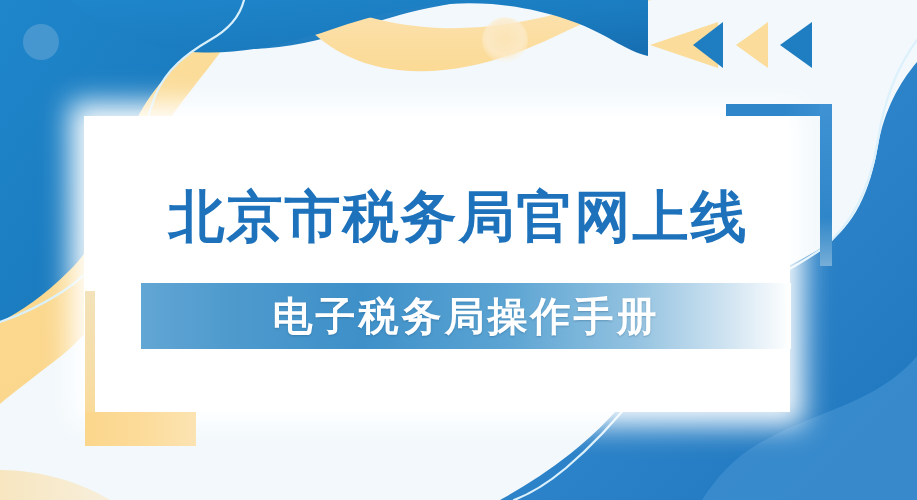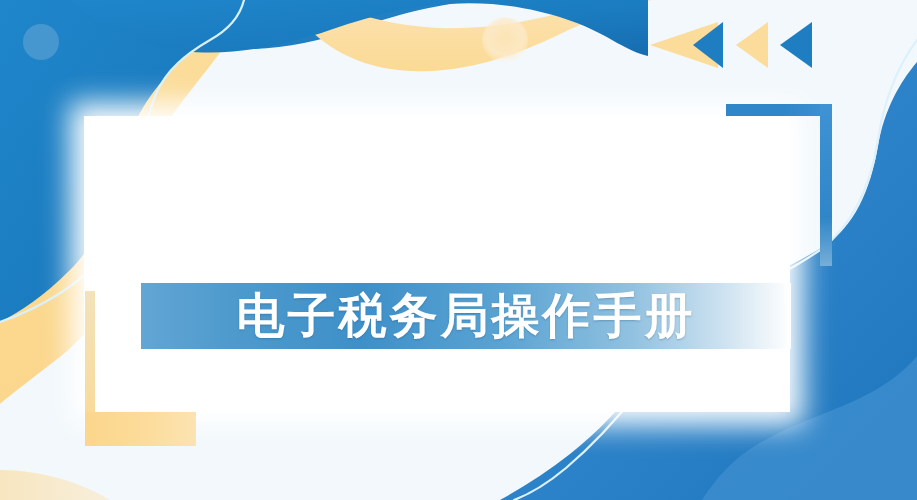--- a/index.html
+++ b/index.html
@@ -97,21 +97,21 @@
   }
   .subtitle-text {
     position: absolute;
     left: 141px;
     top: 283px;
     width: 650px;
     height: 66px;
     display: flex;
     align-items: center;
     justify-content: center;
-    font-size: 48px;
+    font-size: 40px;
     font-weight: bold;
     letter-spacing: 3px;
     color: #ffffff;
     text-shadow: 0 1px 2px rgba(20,70,110,0.30);
     white-space: nowrap;
   }
 </style>
 </head>
 <body>
 
@@ -246,17 +246,18 @@
     </g>
   </svg>
 
   <div class="card"></div>
 
   <div class="bracket-blue-h"></div>
   <div class="bracket-blue-v"></div>
   <div class="bracket-yellow-v"></div>
   <div class="bracket-yellow-h"></div>
 
+  <div class="title-main">北京市税务局官网上线</div>
 
   <div class="subtitle-bar"></div>
   <div class="subtitle-text">电子税务局操作手册</div>
 
 </div>
 
 </body></html>

